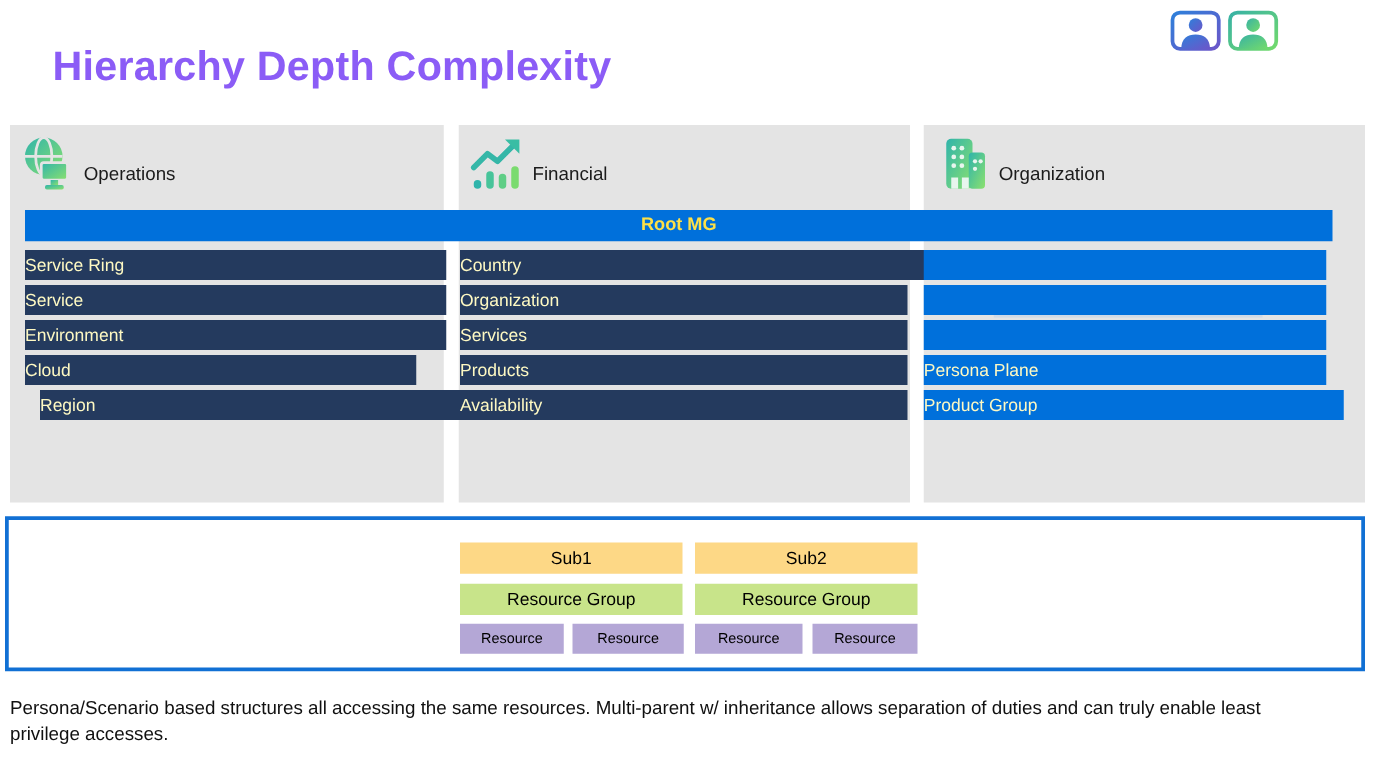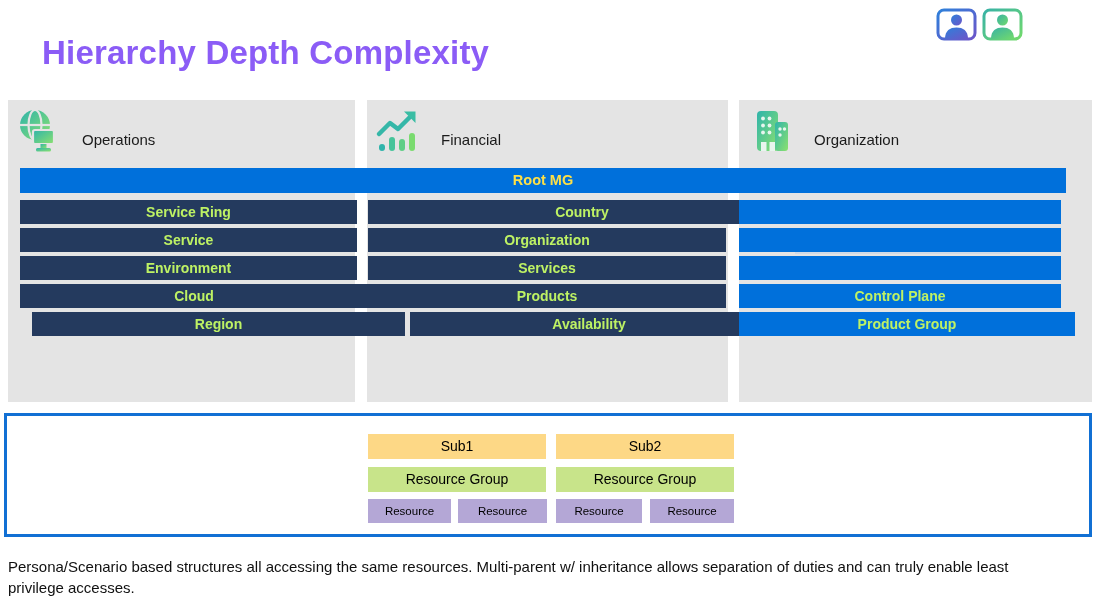--- a/index.html
+++ b/index.html
@@ -10,28 +10,28 @@
   .title{
     position:absolute;left:42px;top:34px;margin:0;
     font-size:33px;font-weight:700;color:#8b5cf6;letter-spacing:0.2px;
   }
   .badges{position:absolute;left:936px;top:8px;display:flex;gap:5px;}
   .panel{
     position:absolute;top:100px;height:302px;background:#E4E4E4;
   }
   .panel-header{
     position:absolute;top:2px;left:8px;height:52px;
-    display:flex;align-items:flex-end;gap:18px;
+    display:flex;align-items:flex-end;gap:3px;
   }
   .panel-label{
     font-size:15px;color:#1b1b1b;margin-bottom:6px;
   }
   .bar{
-    position:absolute;height:24px;line-height:24px;text-align:center;
-    color:#bef264;font-size:14px;font-weight:700;white-space:nowrap;
+    position:absolute;height:24px;line-height:24px;
+    color:#fef9c3;font-size:14px;font-weight:400;white-space:nowrap;
   }
   .navy{background:#243A5E;}
   .blue{background:#0070DB;}
   .root-bar{
     position:absolute;left:20px;top:168px;width:1046px;height:25px;
     line-height:25px;text-align:center;background:#0070DB;color:#fde047;
     font-size:14.5px;font-weight:600;
   }
   .artifact-line{
     position:absolute;left:795px;top:252px;width:215px;height:2px;
@@ -163,34 +163,34 @@
     </svg>
     <span class="panel-label">Organization</span>
   </div>
 </div>
 
 <div class="root-bar">Root MG</div>
 
 <div class="bar navy" style="left:20px;top:200px;width:337px;">Service Ring</div>
 <div class="bar navy" style="left:20px;top:228px;width:337px;">Service</div>
 <div class="bar navy" style="left:20px;top:256px;width:337px;">Environment</div>
-<div class="bar navy" style="left:20px;top:284px;width:348px;">Cloud</div>
+<div class="bar navy" style="left:20px;top:284px;width:313px;">Cloud</div>
 <div class="bar navy" style="left:32px;top:312px;width:373px;">Region</div>
 
 <div class="bar navy" style="left:368px;top:200px;width:428px;">Country</div>
 <div class="bar navy" style="left:368px;top:228px;width:358px;">Organization</div>
 <div class="bar navy" style="left:368px;top:256px;width:358px;">Services</div>
 <div class="bar navy" style="left:368px;top:284px;width:358px;">Products</div>
-<div class="bar navy" style="left:368px;top:312px;width:358px;margin-left:42px;">Availability</div>
+<div class="bar navy" style="left:368px;top:312px;width:358px;">Availability</div>
 
 <div class="bar blue" style="left:739px;top:200px;width:322px;"></div>
 <div class="bar blue" style="left:739px;top:228px;width:322px;"></div>
 <div class="artifact-line"></div>
 <div class="bar blue" style="left:739px;top:256px;width:322px;"></div>
-<div class="bar blue" style="left:739px;top:284px;width:322px;">Control Plane</div>
+<div class="bar blue" style="left:739px;top:284px;width:322px;">Persona Plane</div>
 <div class="bar blue" style="left:739px;top:312px;width:336px;">Product Group</div>
 
 <div class="bottom-box"></div>
 
 <div class="chip sub-yellow" style="left:368px;top:434px;width:178px;">Sub1</div>
 <div class="chip sub-yellow" style="left:556px;top:434px;width:178px;">Sub2</div>
 
 <div class="chip rg-green" style="left:368px;top:467px;width:178px;">Resource Group</div>
 <div class="chip rg-green" style="left:556px;top:467px;width:178px;">Resource Group</div>
 

